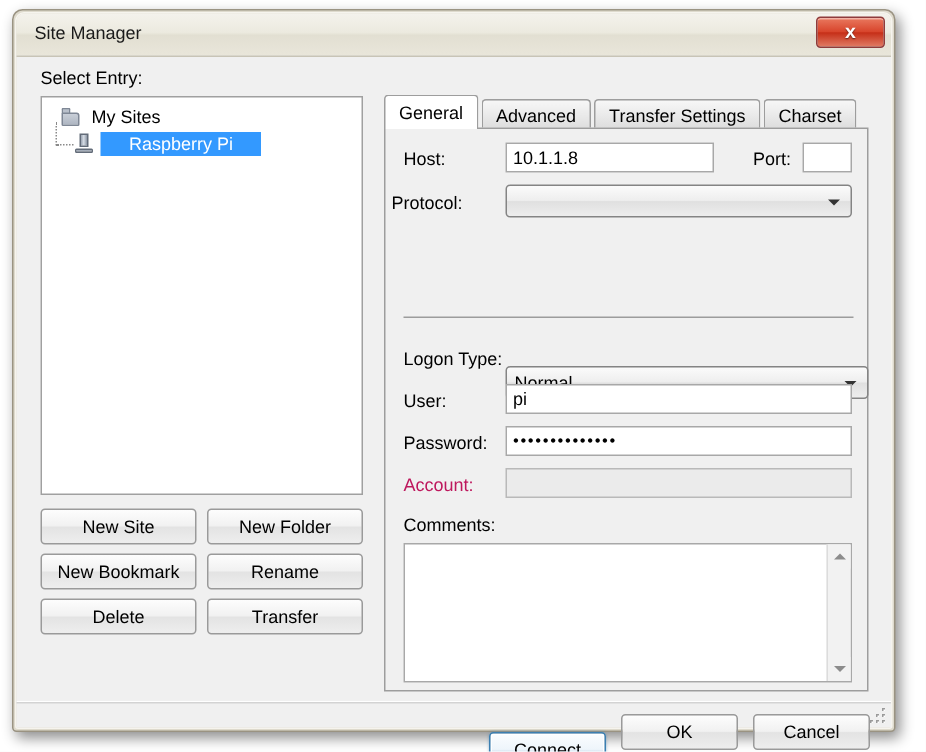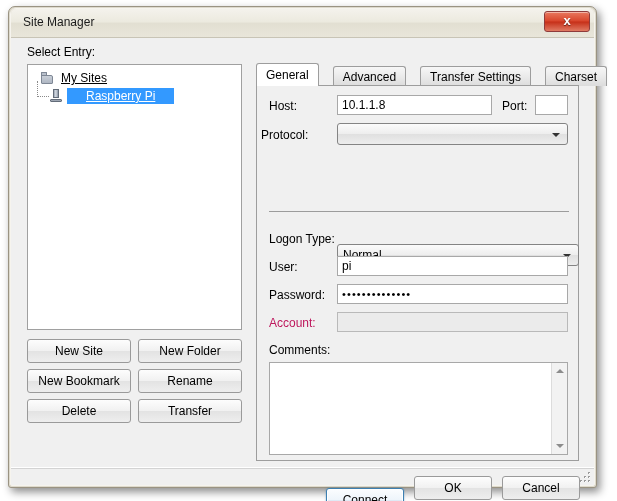--- a/index.html
+++ b/index.html
@@ -183,21 +183,21 @@
     position: absolute;
     left: 9px;
     top: -6px;
     width: 11px;
     height: 15px;
     border-left: 1px dotted #8a8a8a;
     border-bottom: 1px dotted #8a8a8a;
     pointer-events: none;
   }
 
-  .tree-label { padding: 0 2px; text-decoration: underline; }
+  .tree-label { padding: 0 2px; }
   .tree-label.selected {
     background: #3399ff;
     color: #ffffff;
     padding: 1px 19px;
   }
 
   
   #left-buttons {
     position: absolute;
     left: 16px;
@@ -223,21 +223,21 @@
   }
 
   
   #tabstrip {
     position: absolute;
     left: 245px;
     top: 26px;
     height: 22px;
     display: flex;
     align-items: flex-end;
-    gap: 14px;
+    gap: 2px;
   }
   .tab {
     height: 20px;
     padding: 0 9px;
     font-size: 12px;
     color: #000;
     line-height: 20px;
     border: 1px solid #9d9d9d;
     border-bottom: none;
     border-radius: 3px 3px 0 0;
@@ -468,21 +468,21 @@
       <div id="tabstrip">
         <div class="tab active">General</div>
         <div class="tab">Advanced</div>
         <div class="tab">Transfer Settings</div>
         <div class="tab">Charset</div>
       </div>
 
       <div id="tab-panel">
 
         <div class="form-label" style="left:12px; top:13px;">Host:</div>
-        <input class="text-input" style="left: 80px; top: 9px; width: 155px;" value="10.1.1.8">
+        <input class="text-input" style="left: 80px; top: 9px; width: 139px;" value="10.1.1.8">
 
         <div class="form-label" style="left:245px; top:13px;">Port:</div>
         <input class="text-input" style="left: 278px; top: 9px; width: 33px;" value="">
 
         <div class="form-label" style="left:4px; top:42px;">Protocol:</div>
         <div class="combo" style="left:80px; top:37px; width:231px;">
           <span class="arrow"></span>
         </div>
 
         <div id="separator-line"></div>

